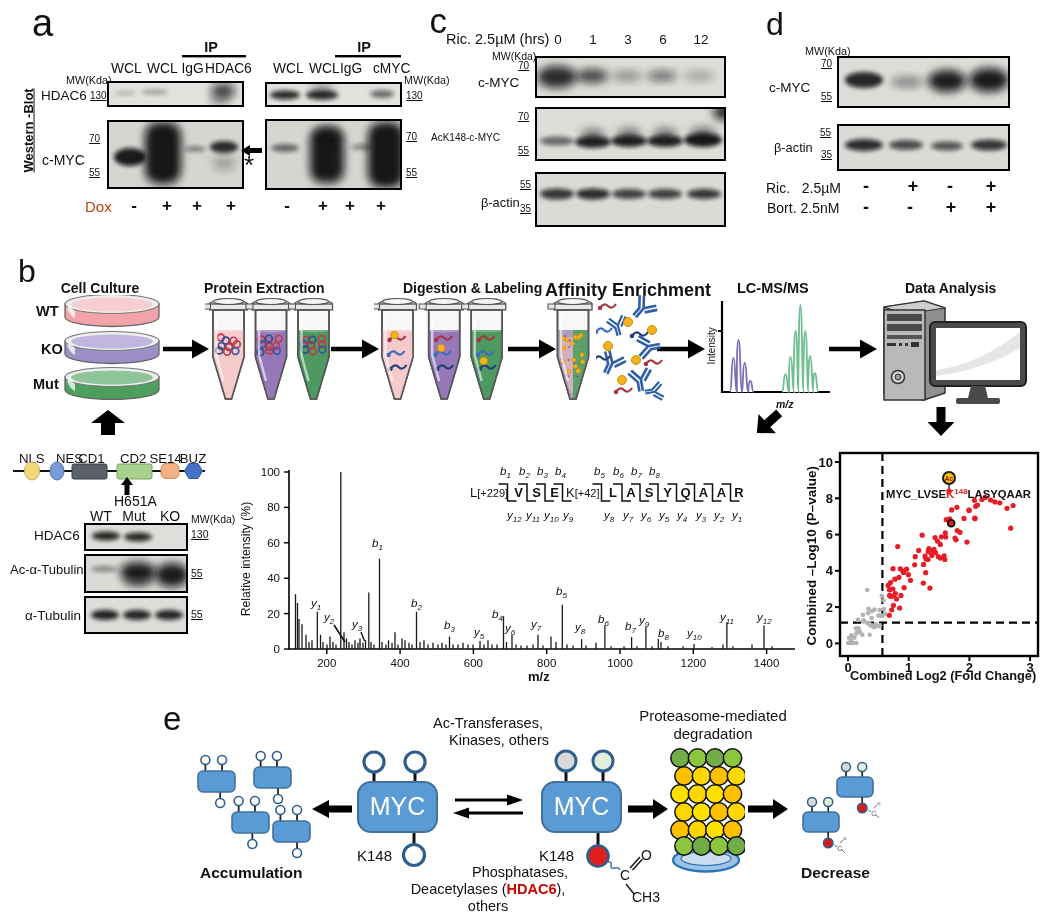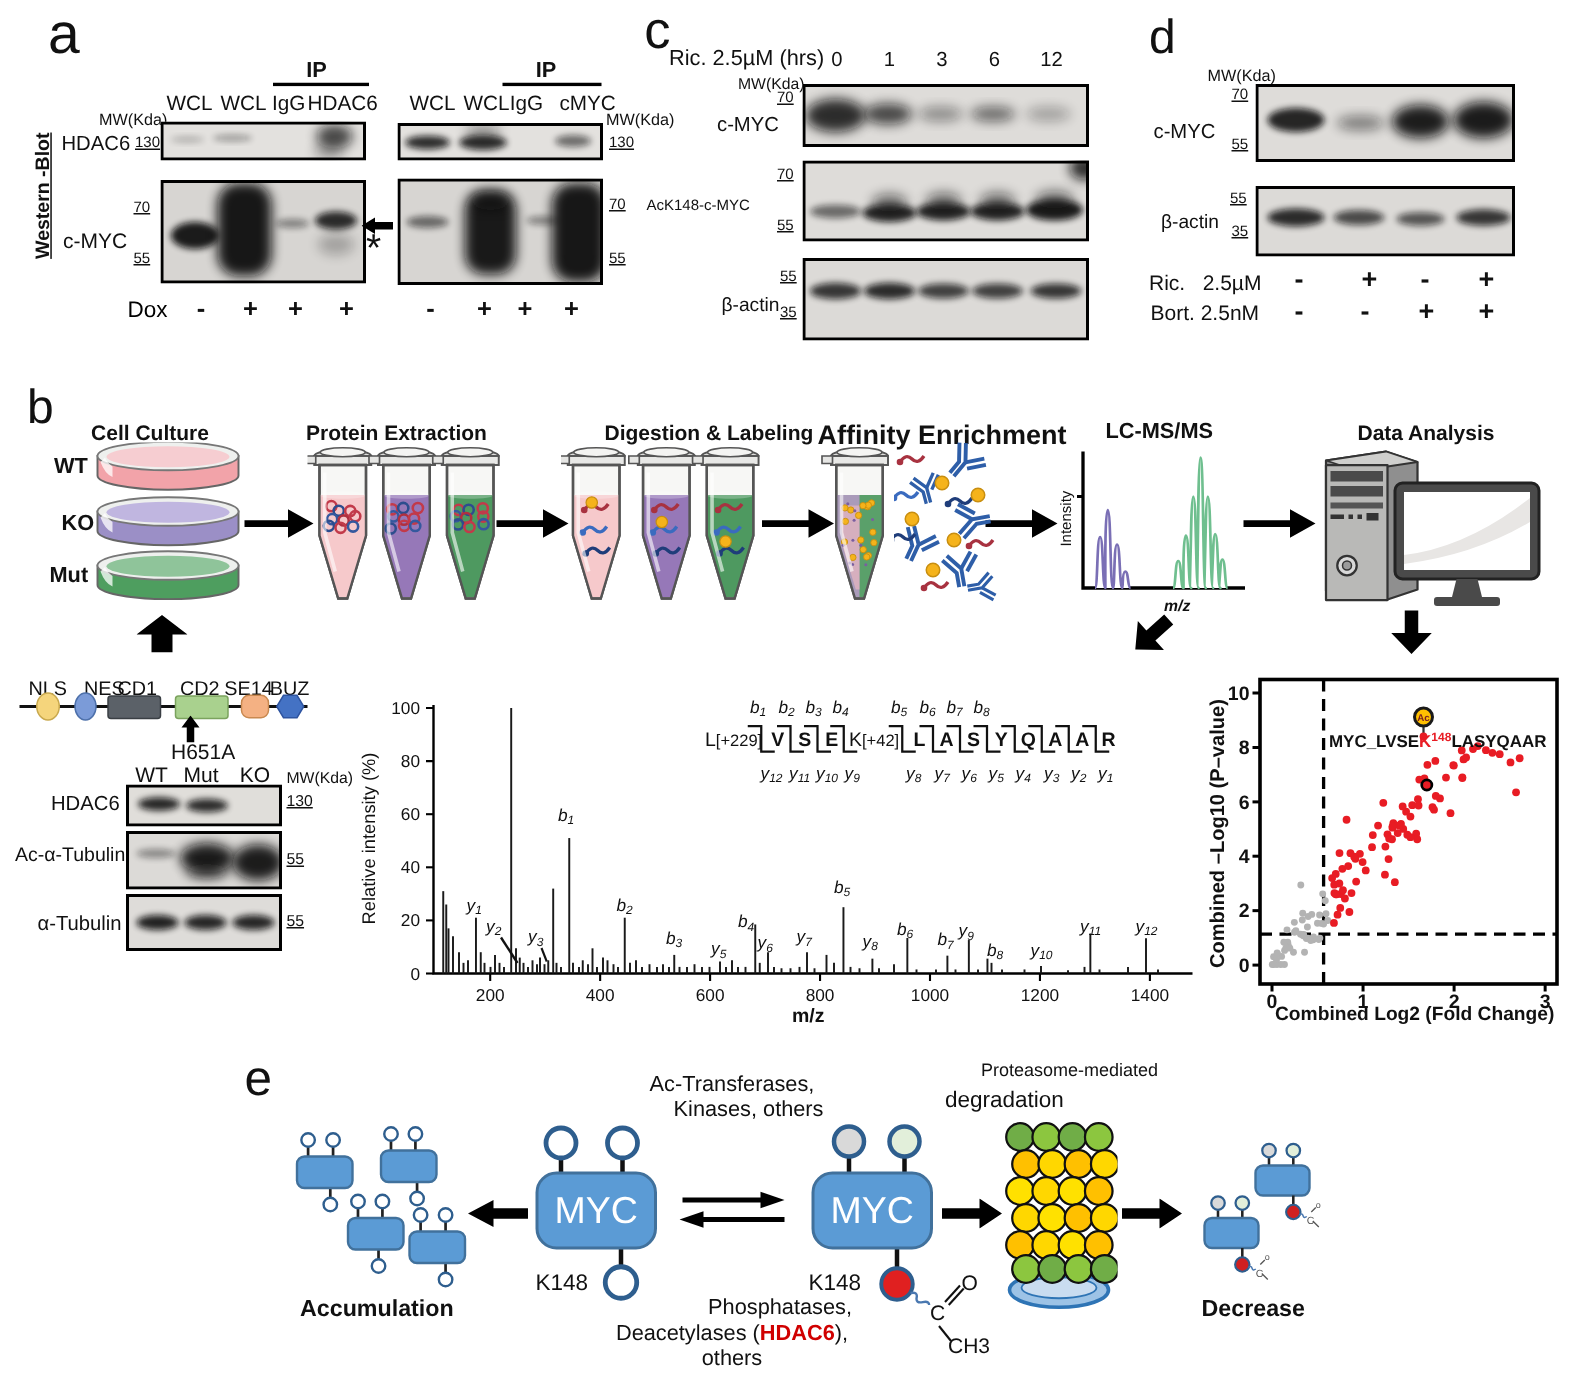--- a/index.html
+++ b/index.html
@@ -56,21 +56,21 @@
       <ellipse cx="117" cy="43" rx="12" ry="7" fill="#0a0a0a" opacity="0.25" filter="url(#fa2b)"></ellipse>
       <rect x="1.0" y="1.0" width="135" height="67" fill="none" stroke="#000" stroke-width="2"></rect>
     </svg>
 <div class="t" style="left:89px;top:133px;font-size:10px;font-weight:400;color:#111;"><u>70</u></div>
 <div class="t" style="left:42px;top:152px;font-size:14px;font-weight:400;color:#111;">c-MYC</div>
 <div class="t" style="left:89px;top:166.5px;font-size:10px;font-weight:400;color:#111;"><u>55</u></div>
 <svg class="p" style="left:241px;top:143px;" width="21" height="16" viewBox="0 0 21 16">
       <polygon points="0,7.5 9,2 9,5 21,5 21,10 9,10 9,13" fill="#000"></polygon>
     </svg>
 <div class="t" style="left:244px;top:151px;font-size:26px;font-weight:400;color:#111;">*</div>
-<div class="t" style="left:85px;top:198px;font-size:15px;font-weight:400;color:#000000;">Dox</div>
+<div class="t" style="left:85px;top:198px;font-size:15px;font-weight:400;color:#c2410c;">Dox</div>
 <div class="t" style="left:126px;top:196px;font-size:17px;font-weight:700;color:#111;width:16px;text-align:center;">-</div>
 <div class="t" style="left:159px;top:196px;font-size:17px;font-weight:700;color:#111;width:16px;text-align:center;">+</div>
 <div class="t" style="left:189px;top:196px;font-size:17px;font-weight:700;color:#111;width:16px;text-align:center;">+</div>
 <div class="t" style="left:223px;top:196px;font-size:17px;font-weight:700;color:#111;width:16px;text-align:center;">+</div>
 <div class="t" style="left:349px;top:39px;font-size:14.5px;font-weight:700;color:#111;width:30px;text-align:center;">IP</div>
 <svg class="p" style="left:333px;top:55px;" width="70" height="4" viewBox="0 0 70 4">
       <rect x="2" y="0" width="66" height="2.4" fill="#000"></rect>
     </svg>
 <div class="t" style="left:273px;top:60.5px;font-size:13.8px;font-weight:400;color:#111;width:30px;text-align:center;">WCL</div>
 <div class="t" style="left:309px;top:60.5px;font-size:13.8px;font-weight:400;color:#111;width:30px;text-align:center;">WCL</div>
@@ -1074,22 +1074,22 @@
       <circle cx="66.5" cy="68" r="9.2" fill="#ffd700" stroke="#111" stroke-width="1.5"></circle>
       <circle cx="10.0" cy="86" r="9.2" fill="#ffc000" stroke="#111" stroke-width="1.5"></circle>
       <circle cx="27.5" cy="86" r="9.2" fill="#ffd700" stroke="#111" stroke-width="1.5"></circle>
       <circle cx="45.0" cy="86" r="9.2" fill="#ffe100" stroke="#111" stroke-width="1.5"></circle>
       <circle cx="62.5" cy="86" r="9.2" fill="#ffc000" stroke="#111" stroke-width="1.5"></circle>
       <circle cx="14.0" cy="102" r="9.2" fill="#8cc63f" stroke="#111" stroke-width="1.5"></circle>
       <circle cx="31.5" cy="102" r="9.2" fill="#70ad47" stroke="#111" stroke-width="1.5"></circle>
       <circle cx="49.0" cy="102" r="9.2" fill="#8cc63f" stroke="#111" stroke-width="1.5"></circle>
       <circle cx="66.5" cy="102" r="9.2" fill="#70ad47" stroke="#111" stroke-width="1.5"></circle>
     </svg>
-<div class="t" style="left:630px;top:707px;font-size:12px;font-weight:400;color:#111;width:166px;text-align:center;">Proteasome-mediated</div>
-<div class="t" style="left:630px;top:725px;font-size:15px;font-weight:400;color:#111;width:166px;text-align:left;">degradation</div>
+<div class="t" style="left:630px;top:707px;font-size:15px;font-weight:400;color:#111;width:166px;text-align:center;">Proteasome-mediated</div>
+<div class="t" style="left:630px;top:725px;font-size:15px;font-weight:400;color:#111;width:166px;text-align:center;">degradation</div>
 <svg class="p" style="left:795px;top:740px;" width="120" height="135" viewBox="0 0 120 135">
       <line x1="51.0" y1="29" x2="51.0" y2="37" stroke="#222" stroke-width="1.7"></line>
       <circle cx="51.0" cy="27" r="4.5" fill="#d9d9d9" stroke="#2e5e8e" stroke-width="1.5"></circle>
       <line x1="67.2" y1="29" x2="67.2" y2="37" stroke="#222" stroke-width="1.7"></line>
       <circle cx="67.2" cy="27" r="4.5" fill="#e2efda" stroke="#2e5e8e" stroke-width="1.5"></circle>
       <rect x="42" y="37" width="36" height="20" rx="5" fill="#5b9bd5" stroke="#41719c" stroke-width="1.6"></rect>
       <line x1="67.2" y1="57" x2="67.2" y2="65" stroke="#222" stroke-width="1.7"></line>
       <circle cx="67.2" cy="68" r="4.8" fill="#cf2020" stroke="#2e5e8e" stroke-width="1.4"></circle>
       <path d="M 71.2 70 q 2 -1.5 2.5 0.5 q 0.5 2 2.5 0.5" stroke="#4a78b0" stroke-width="1" fill="none"></path>
       <text x="76.2" y="76" font-size="7" fill="#555">C</text>

